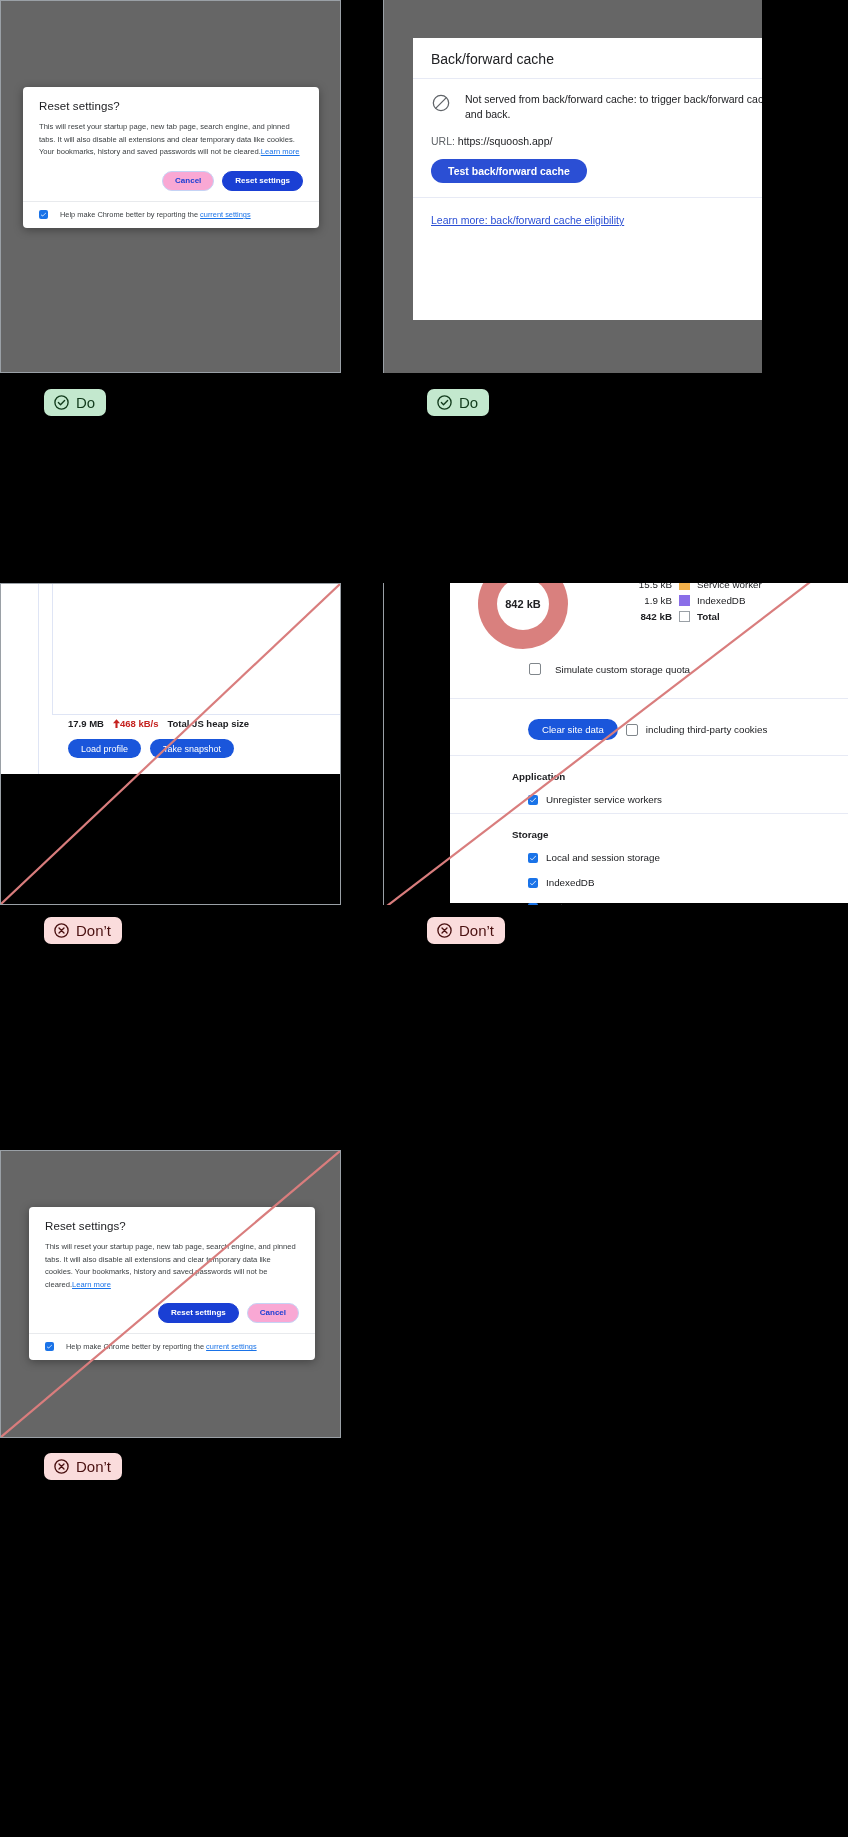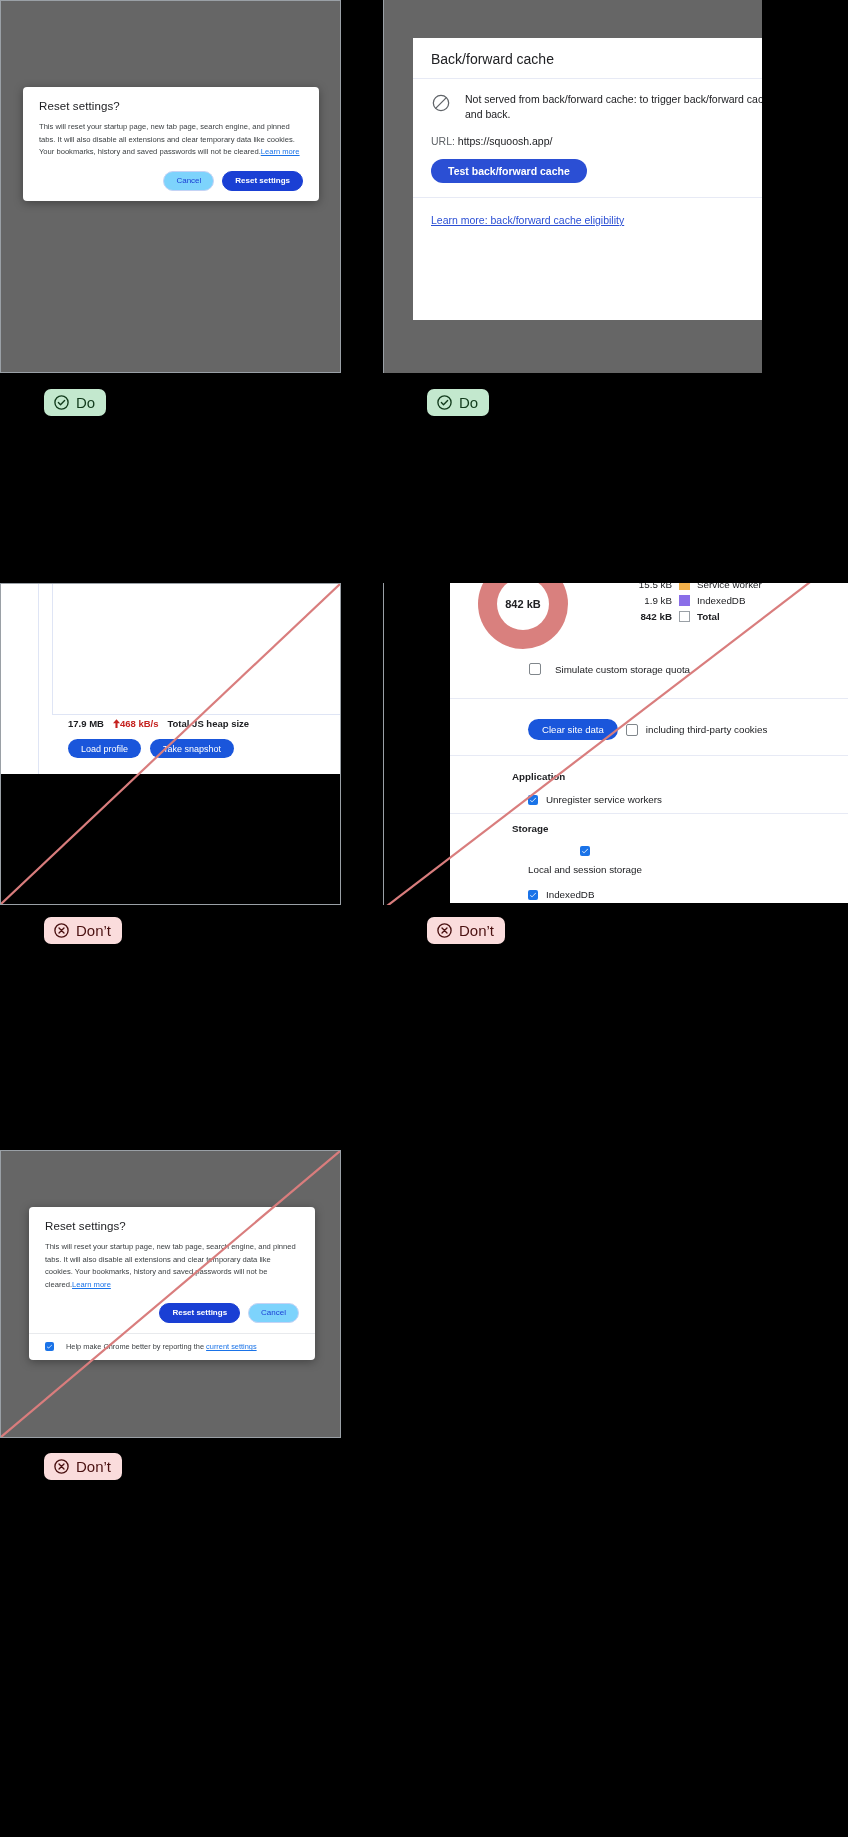--- a/index.html
+++ b/index.html
@@ -14,21 +14,21 @@
 
   
   .dlg{position:absolute;background:#fff;border-radius:4px;box-shadow:0 2px 10px rgba(0,0,0,.35);}
   .dlg-body{padding:13px 16px 10px 16px;}
   .dlg-title{font-size:11.5px;color:#202124;font-weight:400;margin:0 0 9px 0;letter-spacing:.1px;}
   .dlg-text{font-size:7.6px;color:#3c4043;line-height:1.65;margin:0;}
   .dlg-text a{color:#1a73e8;text-decoration:underline;}
   .dlg-actions{display:flex;gap:8px;justify-content:flex-end;margin-top:12px;}
   .btn{font-size:8px;border-radius:11px;padding:4px 12px;line-height:1.3;cursor:pointer;white-space:nowrap;}
   .btn-primary{background:#1a3fd4;color:#fff;border:1px solid #1a3fd4;font-weight:700;}
-  .btn-outline{background:#7dd3fc;color:#1a3fd4;border:1px solid #c5d3f5;font-weight:400;}
+  .btn-outline{background:#f9a8d4;color:#1a3fd4;border:1px solid #c5d3f5;font-weight:700;}
   .dlg-foot{border-top:1px solid #e8eaed;padding:8px 16px 9px 16px;display:flex;align-items:center;gap:12px;}
   .cbx{width:9px;height:9px;border-radius:2px;background:#1a73e8;display:inline-flex;align-items:center;justify-content:center;flex:0 0 auto;}
   .cbx svg{width:7px;height:7px;}
   .foot-label{font-size:7.4px;color:#3c4043;}
   .foot-label a{color:#1a73e8;text-decoration:underline;}
 
   
   .bfc{position:absolute;background:#fff;}
   .bfc-head{padding:13px 18px 11px 18px;border-bottom:1px solid #e7eaf5;}
   .bfc-head h2{margin:0;font-size:14px;font-weight:400;color:#202124;}
@@ -75,20 +75,28 @@
 <div class="panel" style="left:0;top:0;width:341px;height:373px;border:1px solid #9aa0a6;box-sizing:border-box;">
   <div class="dlg" style="left:22px;top:86px;width:296px;">
     <div class="dlg-body">
       <p class="dlg-title">Reset settings?</p>
       <p class="dlg-text"><span>This will reset your startup page, new tab page, search engine, and pinned tabs. It will also disable all extensions and clear temporary data like cookies. Your bookmarks, history and saved passwords will not be cleared.</span><a href="#">Learn more</a></p>
       <div class="dlg-actions">
         <div class="btn btn-outline">Cancel</div>
         <div class="btn btn-primary">Reset settings</div>
       </div>
     </div>
+    <div class="dlg-foot">
+      <span class="cbx">
+        <svg viewBox="0 0 24 24">
+            <path d="M9 16.2 4.8 12l-1.4 1.4L9 19 21 7l-1.4-1.4z" fill="#fff"></path>
+          </svg>
+      </span>
+      <span class="foot-label"><span>Help make Chrome better by reporting the </span><a href="#">current settings</a></span>
+    </div>
   </div>
 </div>
 <div class="badge do" style="left:0;top:389px;">
   <svg width="17" height="17" viewBox="0 0 24 24">
     <circle cx="12" cy="12" r="9.3" fill="none" stroke="#123b1c" stroke-width="1.9"></circle>
     <path d="M7.6 12.1l3 3 5.8-6" fill="none" stroke="#123b1c" stroke-width="1.9" stroke-linecap="round" stroke-linejoin="round"></path>
   </svg>
   <span>Do</span>
 </div>
 
@@ -205,23 +213,23 @@
           <svg viewBox="0 0 24 24">
               <path d="M9 16.2 4.8 12l-1.4 1.4L9 19 21 7l-1.4-1.4z" fill="#fff"></path>
             </svg>
         </span>
         <span>Unregister service workers</span>
       </div>
     </div>
 
     <div class="hsep" style="position:absolute;left:0;top:230px;width:399px;"></div>
 
-    <div style="position:absolute;left:62px;top:240px;">
+    <div style="position:absolute;left:62px;top:246px;">
       <div class="sect-title">Storage</div>
-      <div class="cb-line" style="margin-top:12px;margin-left:16px;flex-direction:column;">
+      <div class="cb-line" style="margin-top:12px;margin-left:16px;">
         <span class="cb-on">
           <svg viewBox="0 0 24 24">
               <path d="M9 16.2 4.8 12l-1.4 1.4L9 19 21 7l-1.4-1.4z" fill="#fff"></path>
             </svg>
         </span>
         <span>Local and session storage</span>
       </div>
       <div class="cb-line" style="margin-top:14px;margin-left:16px;">
         <span class="cb-on">
           <svg viewBox="0 0 24 24">

